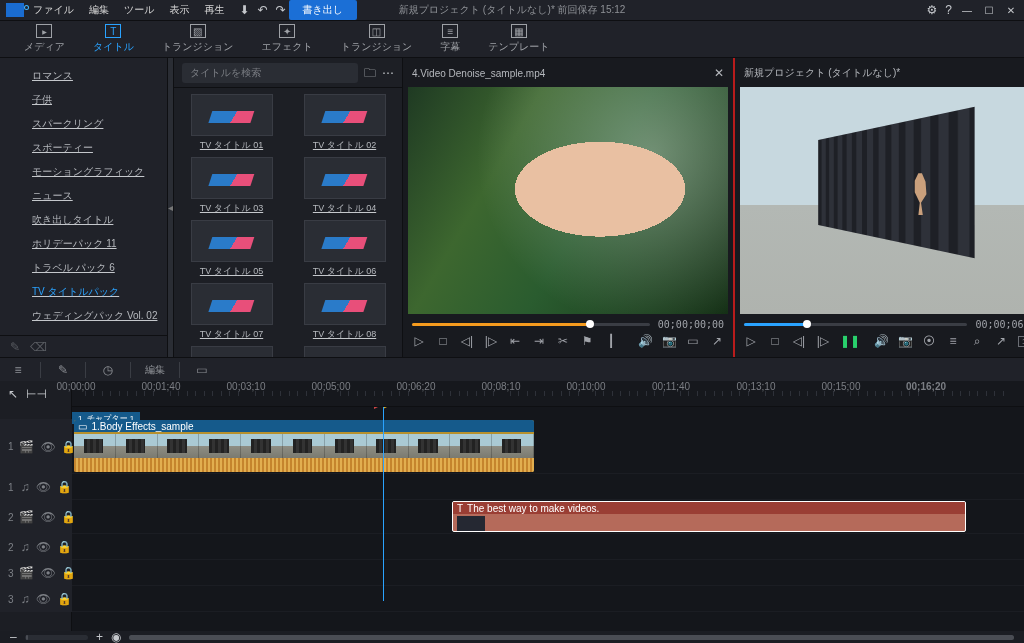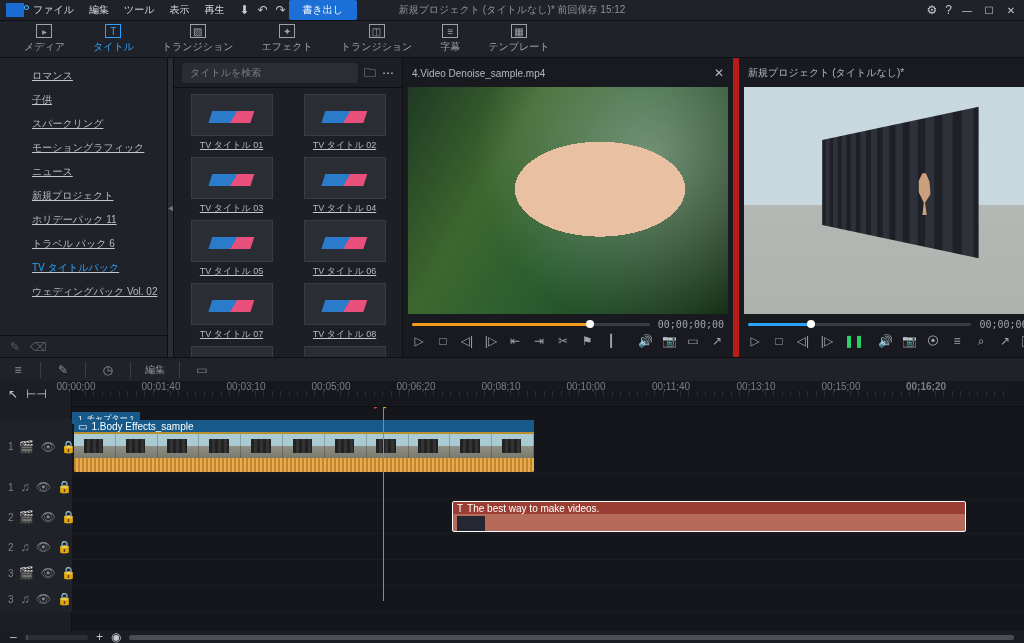--- a/index.html
+++ b/index.html
@@ -36,21 +36,21 @@
 #thumb-panel { flex:0 0 229px; background:#1d1f25; display:flex; flex-direction:column; border-right:1px solid #0e0f12; }
 #thumb-header { height:30px; display:flex; align-items:center; padding:0 8px; gap:6px; border-bottom:1px solid #0e0f12; }
 #search-in { flex:1; background:#2a2d34; border-radius:3px; padding:3px 8px; color:#7b7e84; }
 #thumb-grid { flex:1; overflow:hidden; padding:6px 10px; display:grid; grid-template-columns:repeat(2, 1fr); grid-auto-rows:60px; gap:3px 18px; }
 .thumb { display:flex; flex-direction:column; align-items:center; gap:3px;text-decoration:underline; }
 .thumb-box { width:82px; height:42px; background:#2a2d34; border:1px solid #393c44; display:flex; align-items:center; justify-content:center; position:relative; overflow:hidden; }
 .thumb-label { font-size:9px; color:#b5b8bd; }
 .tv-art { width:42px; height:12px; background:linear-gradient(105deg,#2a7bc9 0%,#2a7bc9 55%,#e84f7a 55%,#e84f7a 100%); transform:skewX(-18deg) translateY(2px); }
 
 
-.preview { flex:1; background:#181a1f; display:flex; flex-direction:column; padding:5px; border-right:6px solid #b91c1c; }
+.preview { flex:1; background:#181a1f; display:flex; flex-direction:column; padding:5px; border-right:2px solid #b91c1c; }
 .prev-tabbar { height:20px; display:flex; align-items:center; color:#b5b8bd; padding:0 4px; gap:6px; }
 .prev-tabbar .close { margin-left:auto; }
 .prev-media { flex:1; margin:4px 0; position:relative; overflow:hidden; display:flex; align-items:center; justify-content:center; }
 .prev-slider { height:12px; display:flex; align-items:center; gap:8px; padding:0 4px; }
 .slider-track { flex:1; height:3px; background:#3a3d44; position:relative; border-radius:2px; }
 .slider-fill { position:absolute; left:0; height:100%; background:#f59b1e; border-radius:2px; }
 .slider-fill.blue { background:#2aa3ff; }
 .slider-thumb { position:absolute; width:8px; height:8px; background:#fff; border-radius:50%; top:-3px; margin-left:-4px; }
 .prev-time { color:#a0a3a9; font-family:monospace; }
 .prev-controls { height:22px; display:flex; align-items:center; gap:10px; padding:0 4px; color:#a0a3a9; }
@@ -172,23 +172,24 @@
     </div>
 </div>
 
 <div id="upper">
 
   <div id="leftcol">
     <div id="cat-list">
         <div class="cat-item">ロマンス</div>
         <div class="cat-item">子供</div>
         <div class="cat-item">スパークリング</div>
+        <div class="cat-item">スポーティー</div>
         <div class="cat-item">モーショングラフィック</div>
         <div class="cat-item">ニュース</div>
-        <div class="cat-item">新規プロジェクト</div>
+        <div class="cat-item">吹き出しタイトル</div>
         <div class="cat-item">ホリデーパック 11</div>
         <div class="cat-item">トラベル パック 6</div>
         <div class="cat-item active">TV タイトルパック</div>
         <div class="cat-item">ウェディングパック Vol. 02</div>
       </div>
     <div id="leftcol-bottom">
       <span class="glyph">✎</span>
       <span class="glyph">⌫</span>
     </div>
   </div>

